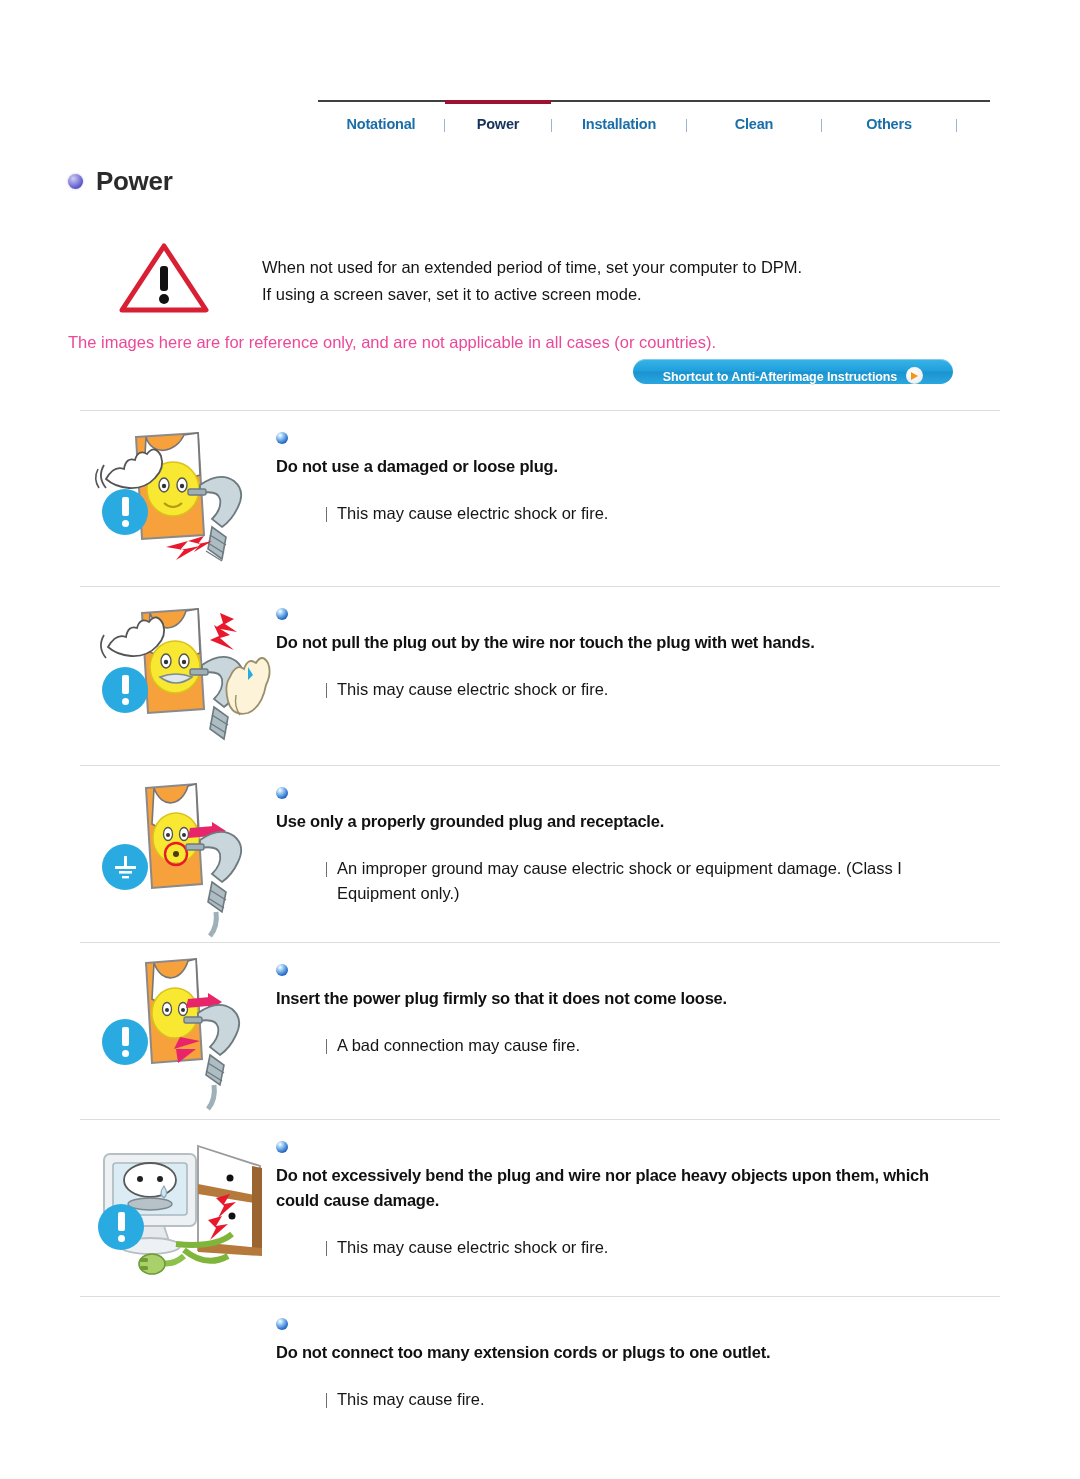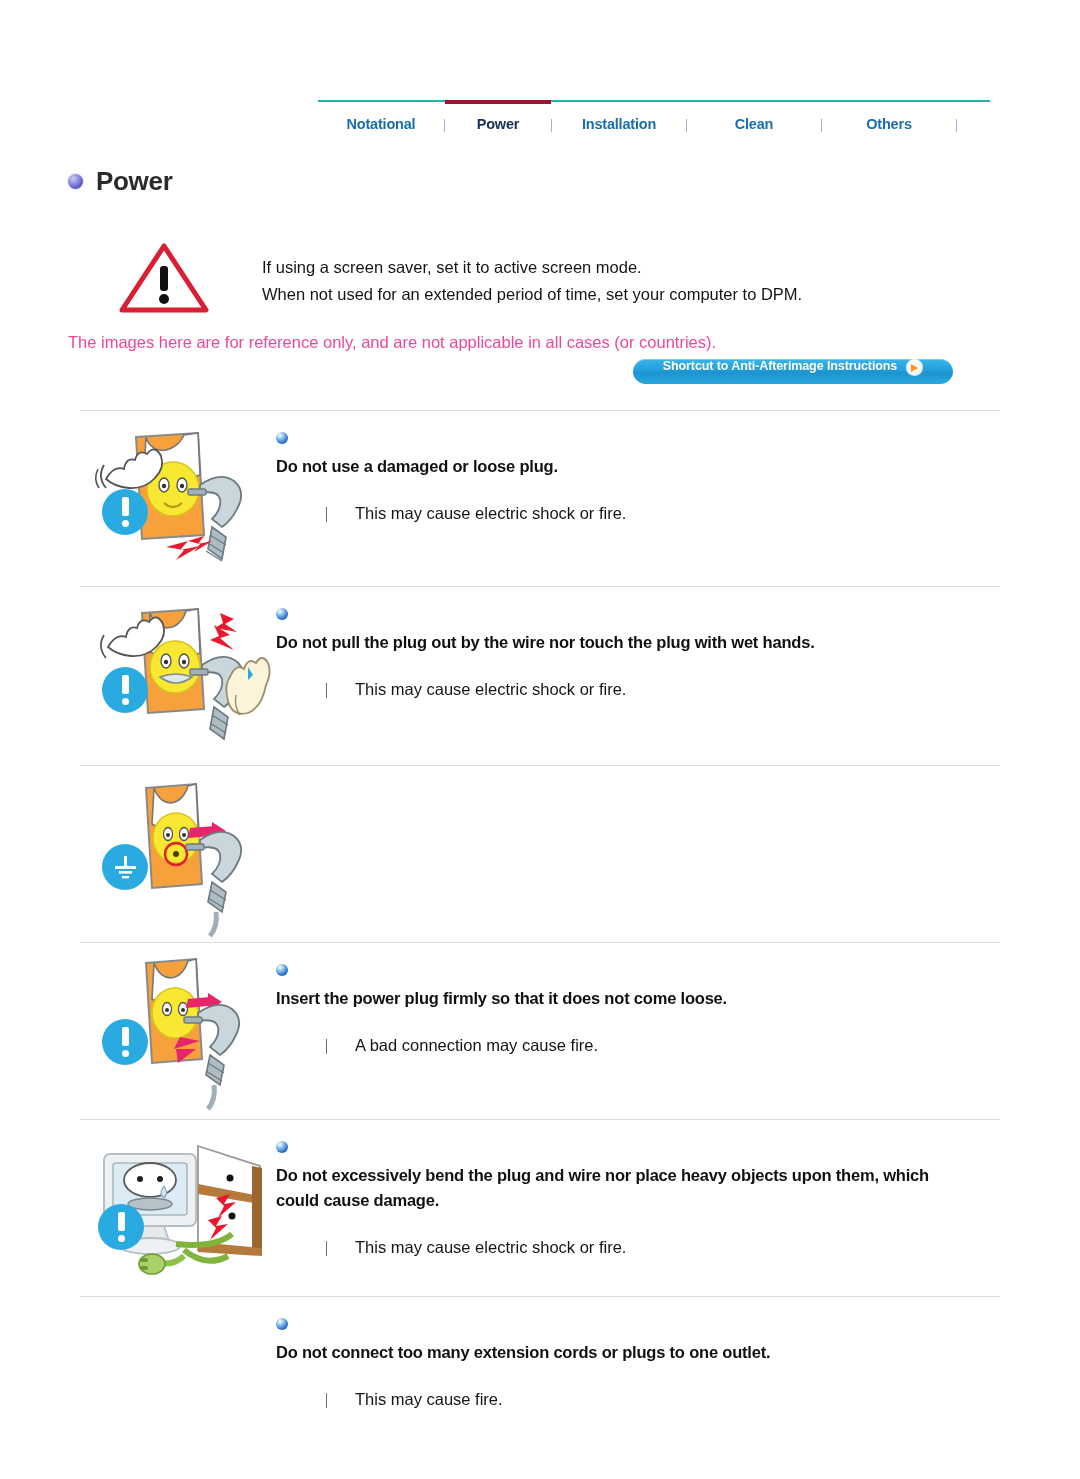--- a/index.html
+++ b/index.html
@@ -10,21 +10,21 @@
     font-family:"Liberation Sans", sans-serif;
     color:#1a1a1a;
     position:relative;
     overflow:hidden;
   }
 
   
   .tabbar{
     position:absolute; left:318px; top:100px; width:672px; height:40px;
     display:flex; align-items:flex-start;
-    border-top:2px solid #14b8a6;
+    border-top:2px solid #404040;
   }
   .tab{
     position:relative;
     display:flex; align-items:center; justify-content:center;
     height:38px;
     font-size:14.5px; font-weight:bold;
     color:#1a6fa8;
     letter-spacing:-0.2px;
     padding-top:6px;
     white-space:nowrap;
@@ -73,21 +73,21 @@
   .ref-note{
     position:absolute; left:68px; top:330px; width:920px;
     font-size:16.5px; line-height:25px; color:#ec4899;
   }
 
   
   .shortcut-btn{
     position:absolute; left:633px; top:359px;
     width:320px; height:25px; border-radius:13px;
     background:linear-gradient(180deg,#3ab4e8 0%,#1f9fdc 48%,#1b93cf 52%,#2aa7e0 100%);
-    display:flex; align-items:flex-start; justify-content:center; gap:9px;
+    display:flex; align-items:flex-end; justify-content:center; gap:9px;
     cursor:pointer;
     box-shadow:inset 0 1px 0 rgba(255,255,255,.35);
   }
   .shortcut-label{
     font-size:12.5px; font-weight:bold; color:#ffffff; letter-spacing:-0.1px;
     text-shadow:0 1px 0 rgba(0,0,0,.12);
   }
   .play-circle{
     width:17px; height:17px; border-radius:50%;
     background:radial-gradient(circle at 40% 35%,#ffffff 0%,#f2f2f2 60%,#d9d9d9 100%);
@@ -119,21 +119,21 @@
     width:12px; height:12px; border-radius:50%; flex:0 0 auto;
     margin-top:5px;
     background:radial-gradient(circle at 34% 28%, #ffffff 0%, #8fc4f0 30%, #2a6fc9 68%, #17408c 100%);
   }
   .head-text{
     font-size:16.5px; font-weight:bold; color:#111111;
     line-height:25px; letter-spacing:-0.2px;
     max-width:690px;
   }
   .sec-sub{
-    display:flex; align-items:flex-start; gap:28px;
+    display:flex; align-items:flex-start; gap:10px;
     margin-top:22px; padding-left:50px;
   }
   .sub-tick{
     width:1px; height:15px; background:#6f6f6f; flex:0 0 auto; margin-top:6px;
   }
   .sub-text{
     font-size:16.5px; line-height:25px; color:#151515; max-width:640px;
   }
 
   .badge{
@@ -188,22 +188,22 @@
 
 <div class="warn-block">
   <div class="warn-tri">
     <svg width="92" height="72" viewBox="0 0 92 72">
       <path d="M46 4 L88 68 L4 68 Z" fill="#ffffff" stroke="#d81f33" stroke-width="5" stroke-linejoin="round"></path>
       <rect x="42" y="24" width="8" height="25" rx="3" fill="#111"></rect>
       <circle cx="46" cy="57" r="5" fill="#111"></circle>
     </svg>
   </div>
   <div class="warn-text">
+    <div>When not used for an extended period of time, set your computer to DPM.</div>
     <div>If using a screen saver, set it to active screen mode.</div>
-    <div>When not used for an extended period of time, set your computer to DPM.</div>
   </div>
 </div>
 
 <div class="ref-note">The images here are for reference only, and are not applicable in all cases (or countries).</div>
 
 <div class="shortcut-btn">
   <span class="shortcut-label">Shortcut to Anti-Afterimage Instructions</span>
   <span class="play-circle">
     <svg width="9" height="10" viewBox="0 0 9 10">
         <path d="M1 1 L8 5 L1 9 Z" fill="#f7941e"></path>
@@ -318,20 +318,30 @@
         <circle cx="96" cy="76" r="3" fill="#4a3c10"></circle>
         <path d="M110 50 l24 -2 l-2 10 l-24 2 Z" fill="#e8246a"></path>
         <path d="M132 44 l14 9 l-14 9 Z" fill="#e8246a"></path>
         <path d="M120 62 q20 -14 34 -4 q12 10 4 26 q-6 13 -16 20 l-10 -8 q10 -10 8 -20 q-2 -9 -20 -6 Z" fill="#c9d6dc" stroke="#6d7a80" stroke-width="1.8"></path>
         <rect x="106" y="66" width="18" height="6" rx="2" fill="#9fb0b8" stroke="#6d7a80" stroke-width="1.4"></rect>
         <path d="M132 104 l14 10 l-4 20 l-14 -10 Z" fill="#aebdc4" stroke="#6d7a80" stroke-width="1.6"></path>
         <path d="M130 112 l16 10 M128 120 l16 10" stroke="#6d7a80" stroke-width="1.4"></path>
         <path d="M136 134 q2 14 -6 24" stroke="#9fb0b8" stroke-width="5" fill="none"></path>
       </svg>
     </div>
+    <div class="sec-body">
+      <div class="sec-head">
+        <span class="head-bullet"></span>
+        <span class="head-text">Use only a properly grounded plug and receptacle.</span>
+      </div>
+      <div class="sec-sub">
+        <span class="sub-tick"></span>
+        <span class="sub-text">An improper ground may cause electric shock or equipment damage. (Class I Equipment only.)</span>
+      </div>
+    </div>
     <div class="badge" style="top:78px;">
       <svg width="28" height="28" viewBox="0 0 28 28">
         <rect x="13" y="3" width="3" height="11" fill="#fff"></rect>
         <rect x="4" y="13" width="21" height="3" fill="#fff"></rect>
         <rect x="8" y="18" width="13" height="2.6" fill="#fff"></rect>
         <rect x="11" y="23" width="7" height="2.4" fill="#fff"></rect>
       </svg>
     </div>
   </div>
 

